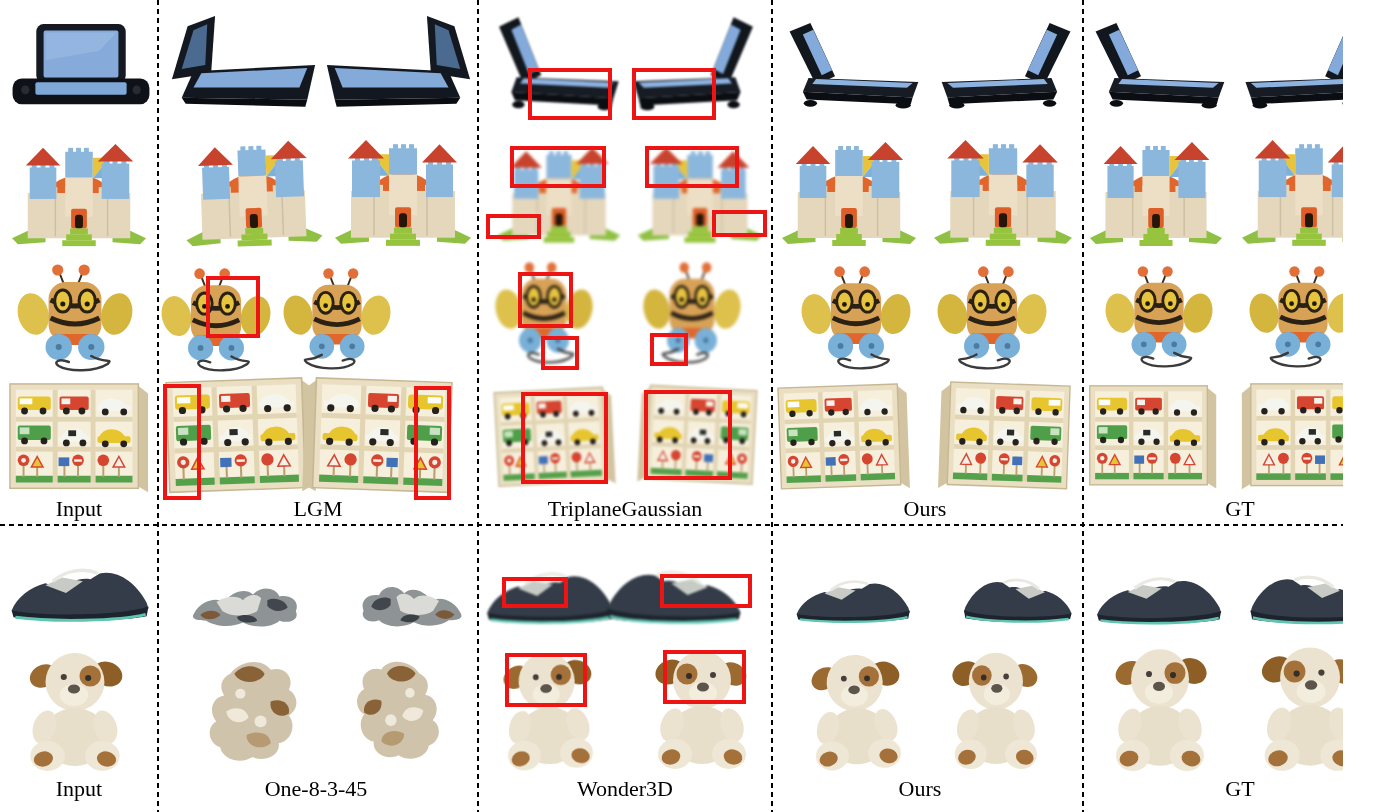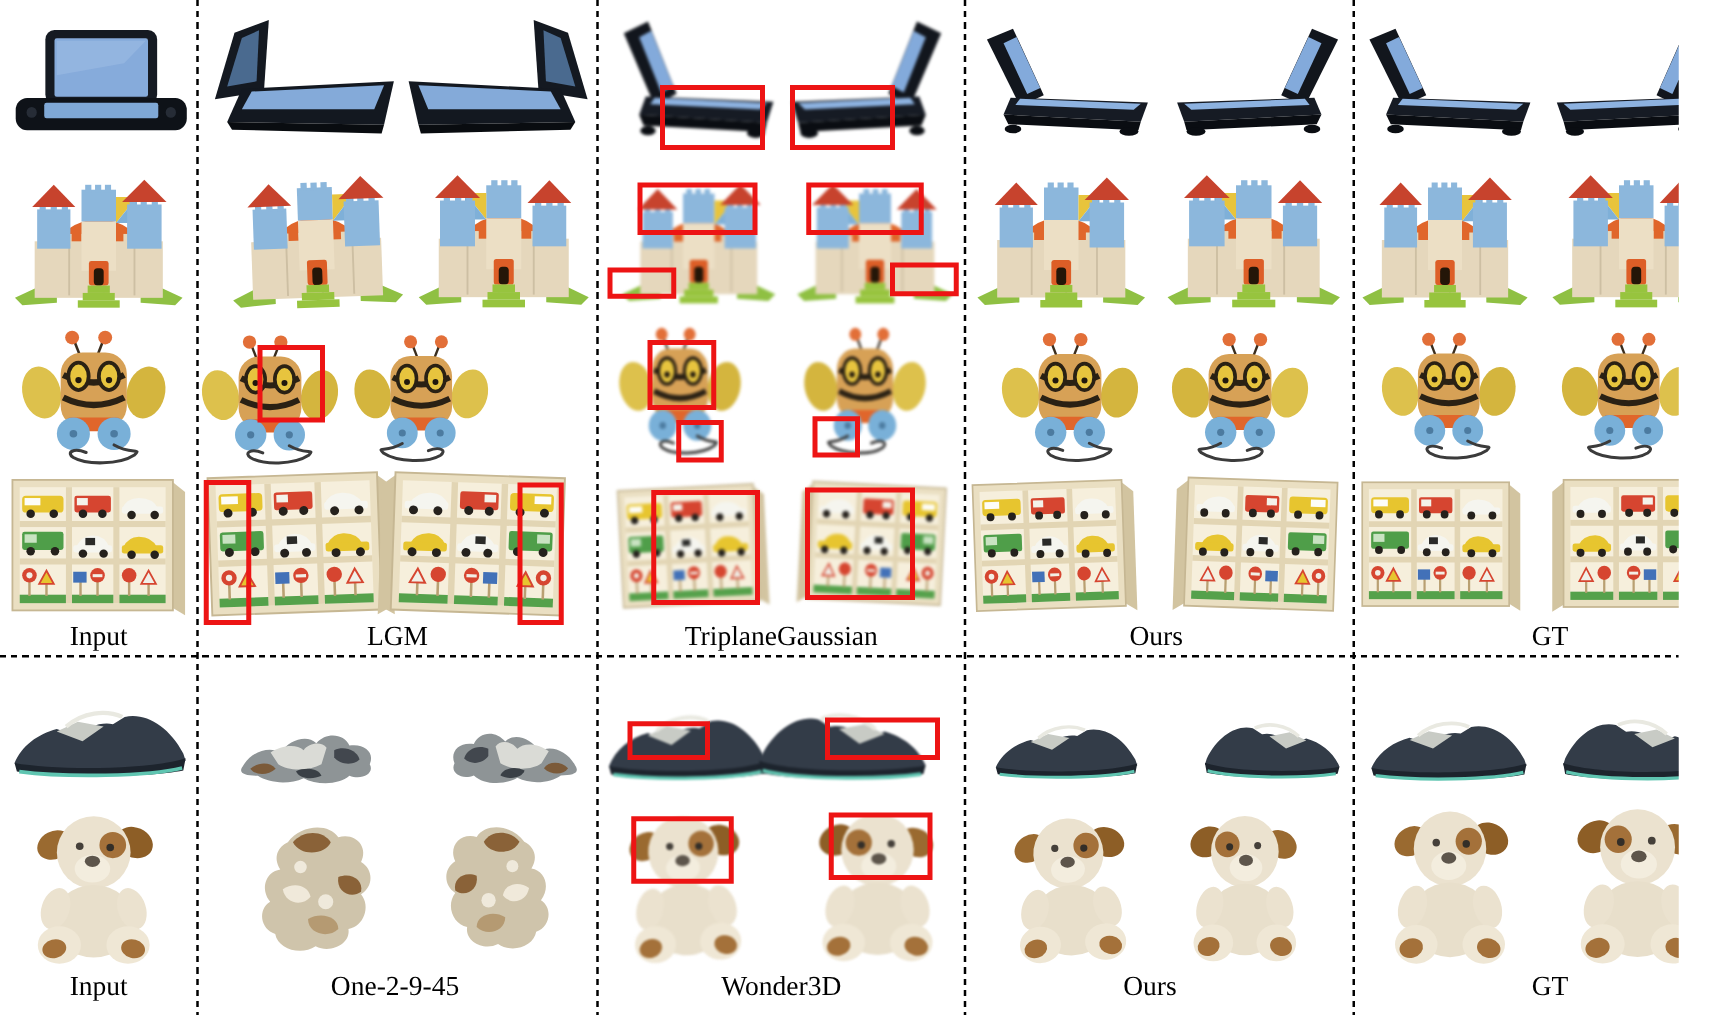--- a/index.html
+++ b/index.html
@@ -493,17 +493,17 @@
     <div class="highlight" style="left: 502px; top: 577px; width: 66px; height: 31px; border-color: rgb(237, 20, 20);"></div>
     <div class="highlight" style="left: 660px; top: 574px; width: 92px; height: 34px; border-color: rgb(237, 20, 20);"></div>
     <div class="highlight" style="left: 505px; top: 653px; width: 82px; height: 54px; border-color: rgb(237, 20, 20);"></div>
     <div class="highlight" style="left: 663px; top: 650px; width: 83px; height: 54px; border-color: rgb(237, 20, 20);"></div>
     <div class="col-label" style="left: 79px; top: 496px;">Input</div>
     <div class="col-label" style="left: 318px; top: 496px;">LGM</div>
     <div class="col-label" style="left: 625px; top: 496px;">TriplaneGaussian</div>
     <div class="col-label" style="left: 925px; top: 496px;">Ours</div>
     <div class="col-label" style="left: 1240px; top: 496px;">GT</div>
     <div class="col-label" style="left: 79px; top: 776px;">Input</div>
-    <div class="col-label" style="left: 316px; top: 776px;">One-2-9-45</div>
+    <div class="col-label" style="left: 316px; top: 776px;">One-8-3-45</div>
     <div class="col-label" style="left: 625px; top: 776px;">Wonder3D</div>
     <div class="col-label" style="left: 920px; top: 776px;">Ours</div>
     <div class="col-label" style="left: 1240px; top: 776px;">GT</div>
   </div>
 
 </body></html>

